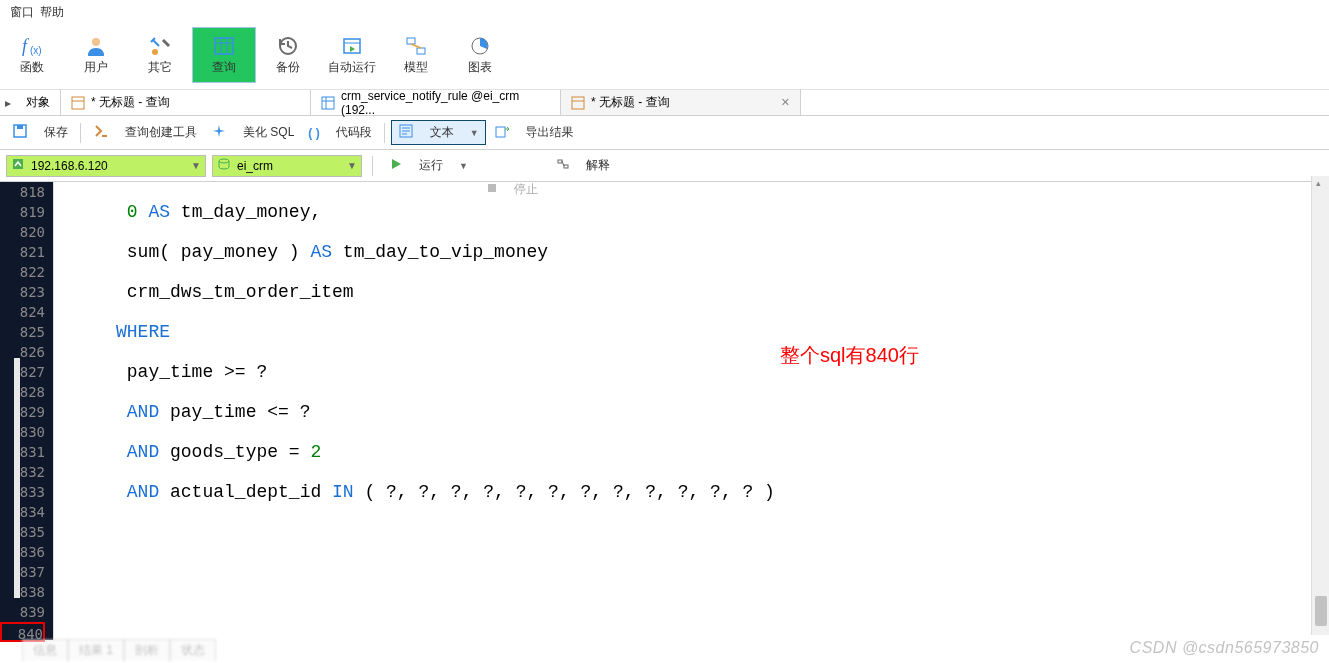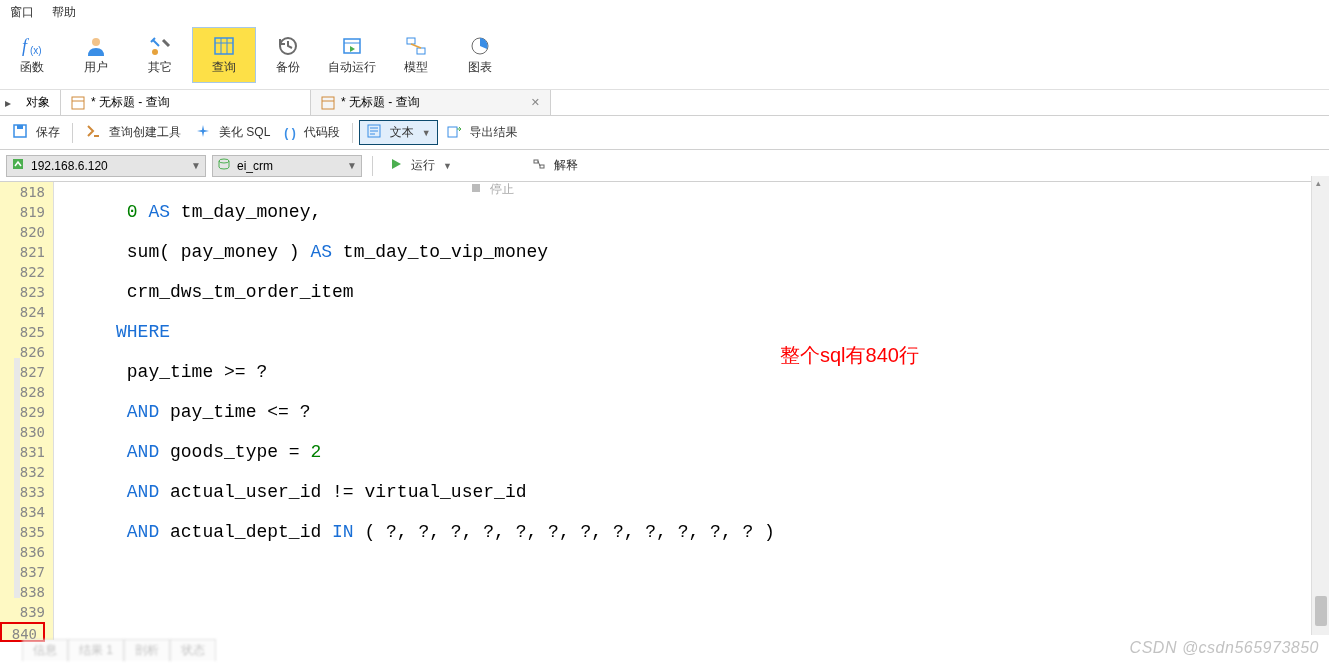--- a/index.html
+++ b/index.html
@@ -1,39 +1,39 @@
 <!DOCTYPE html>
 <html><head>
 <meta charset="utf-8">
 <style>
 * { box-sizing: border-box; margin: 0; padding: 0; }
 body { font-family: "Microsoft YaHei", "Segoe UI", sans-serif; font-size: 12px; background: #fff; width: 1329px; height: 663px; overflow: hidden; position: relative; }
-.menubar { display: flex; gap: 18px; padding: 4px 10px; background: #fff; color: #333; }
+.menubar { display: flex; gap: 6px; padding: 4px 10px; background: #fff; color: #333; }
 .menubar span { cursor: default; }
 .toolbar-main { display: flex; gap: 0; padding: 2px 0 6px 0; border-bottom: 1px solid #e0e0e0; }
 .tool-btn { display: flex; flex-direction: column; align-items: center; justify-content: center; width: 64px; height: 56px; cursor: pointer; gap: 2px; }
-.tool-btn.active { background: #fde047; border: 1px solid #a6c8e8; }
+.tool-btn.active { background: #22c55e; border: 1px solid #a6c8e8; }
 .tool-btn .ico { width: 28px; height: 22px; display: flex; align-items: center; justify-content: center; }
 .tool-btn .lbl { font-size: 12px; color: #333; }
 .tabbar { display: flex; align-items: center; background: #fff; border-bottom: 1px solid #d0d0d0; height: 26px; }
 .tabbar .expand { width: 16px; text-align: center; color: #555; }
 .tab { display: flex; align-items: center; gap: 6px; padding: 0 10px; height: 25px; border-right: 1px solid #d0d0d0; cursor: pointer; }
 .tab.active { background: #f5f5f5; }
 .tab .tab-ico { width: 14px; height: 14px; display: flex; align-items: center; justify-content: center; }
 .toolbar-sub { display: flex; align-items: center; gap: 2px; padding: 4px 6px; border-bottom: 1px solid #d0d0d0; height: 34px; }
-.tb-item { display: flex; align-items: center; gap: 8px; padding: 2px 6px; cursor: pointer; color: #333; }
+.tb-item { display: flex; align-items: center; gap: 16px; padding: 2px 6px; cursor: pointer; color: #333; }
 .tb-item.boxed { border: 1px solid #0c4a6e; background: #e1eefb; }
 .divider-v { width: 1px; height: 20px; background: #d0d0d0; margin: 0 4px; }
 .conn-bar { display: flex; align-items: center; gap: 6px; padding: 4px 6px; border-bottom: 1px solid #d0d0d0; height: 32px; }
-.select-box { display: flex; align-items: center; gap: 6px; border: 1px solid #bbb; height: 22px; padding: 0 4px; background: #e5e5e5; }
+.select-box { display: flex; align-items: center; gap: 6px; border: 1px solid #bbb; height: 22px; padding: 0 4px; background: #bef264; }
 .select-box .caret { color: #666; font-size: 10px; }
 .editor-area { display: flex; height: 458px; position: relative; }
-.gutter { width: 54px; background: #fef9c3; text-align: right; padding-right: 8px; color: #888; font-family: Consolas, monospace; font-size: 14px; line-height: 20px; border-right: 1px solid #ddd; }
+.gutter { width: 54px; background: #0f172a; text-align: right; padding-right: 8px; color: #888; font-family: Consolas, monospace; font-size: 14px; line-height: 20px; border-right: 1px solid #ddd; }
 .gutter .ln { height: 20px; }
-.gutter .ln.marked { border: 2px solid #e60000; color: #888; padding-right: 6px; }
+.gutter .ln.marked { border: 2px solid #e60000; color: #888; }
 .code { flex: 1; font-family: Consolas, "Courier New", monospace; font-size: 18px; line-height: 20px; padding-left: 8px; white-space: pre; overflow: hidden; }
 .code .row { height: 20px; }
 .kw { color: #1a6fd6; }
 .num { color: #008000; }
 .annot { position: absolute; left: 780px; top: 160px; color: #ff0000; font-family: "Microsoft YaHei", sans-serif; font-size: 20px; }
 .scroll-right { position: absolute; right: 0; top: 176px; width: 18px; bottom: 28px; background: #f0f0f0; border-left: 1px solid #ddd; }
 .scroll-thumb { position: absolute; left: 3px; width: 12px; background: #c2c2c2; border-radius: 2px; }
 .close-x { color: #888; font-size: 11px; }
 .bottom-tabs { position: absolute; bottom: 2px; left: 22px; display: flex; gap: 0; }
 .bottom-tab { padding: 2px 10px; border: 1px solid #ccc; border-bottom: none; font-size: 12px; color: #999; background: #f9f9f9; }
@@ -136,20 +136,30 @@
     <span>对象</span>
   </div>
   <div class="tab" style="width:250px;">
     <span class="tab-ico">
         <svg width="14" height="14">
           <rect x="1" y="1" width="12" height="12" fill="none" stroke="#d08a3a"></rect>
           <line x1="1" y1="5" x2="13" y2="5" stroke="#d08a3a"></line>
         </svg>
       </span>
     <span>* 无标题 - 查询</span>
+  </div>
+  <div class="tab" style="width:250px;">
+    <span class="tab-ico">
+        <svg width="14" height="14">
+          <rect x="1" y="1" width="12" height="12" fill="none" stroke="#3a8ee6"></rect>
+          <line x1="1" y1="5" x2="13" y2="5" stroke="#3a8ee6"></line>
+          <line x1="5" y1="1" x2="5" y2="13" stroke="#3a8ee6"></line>
+        </svg>
+      </span>
+    <span>crm_service_notify_rule @ei_crm (192...</span>
   </div>
   <div class="tab active" style="width:240px;">
     <span class="tab-ico">
         <svg width="14" height="14">
           <rect x="1" y="1" width="12" height="12" fill="none" stroke="#d08a3a"></rect>
           <line x1="1" y1="5" x2="13" y2="5" stroke="#d08a3a"></line>
         </svg>
       </span>
     <span>* 无标题 - 查询</span>
     <span class="close-x" style="margin-left:auto;">✕</span>
@@ -271,21 +281,20 @@
       <div class="ln marked">840</div>
   </div>
   <div class="code">
 <div class="row">      <span class="num">0</span> <span class="kw">AS</span><span> tm_day_money,</span></div>
 <div class="row">      <span>sum( pay_money ) </span><span class="kw">AS</span><span> tm_day_to_vip_money</span></div>
 <div class="row">      <span>crm_dws_tm_order_item</span></div>
 <div class="row">     <span class="kw">WHERE</span></div>
 <div class="row">      <span>pay_time &gt;= ?</span></div>
 <div class="row">      <span class="kw">AND</span><span> pay_time &lt;= ?</span></div>
 <div class="row">      <span class="kw">AND</span><span> goods_type = </span><span class="num">2</span></div>
-<div class="row">      <span class="kw">AND</span><span> actual_user_id != virtual_user_id</span></div>
 <div class="row">      <span class="kw">AND</span><span> actual_dept_id </span><span class="kw">IN</span><span> ( ?, ?, ?, ?, ?, ?, ?, ?, ?, ?, ?, ? )</span></div>
 
 
 
 
 
 
 
 
 

